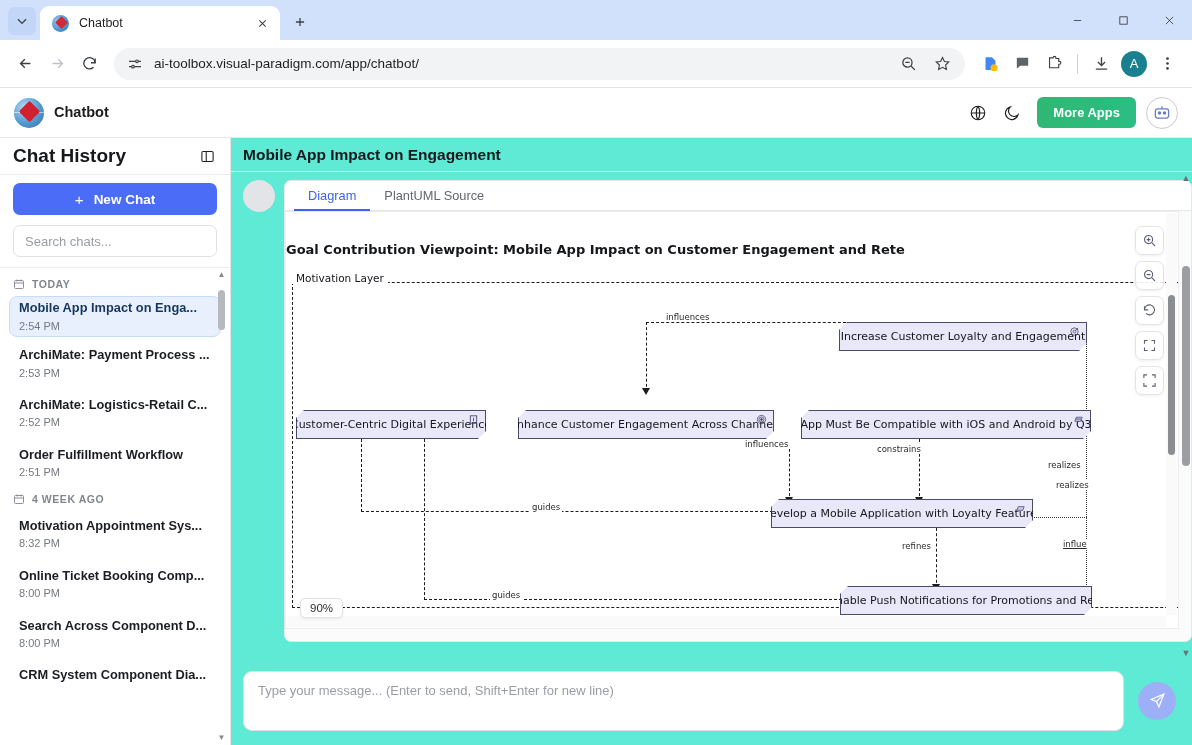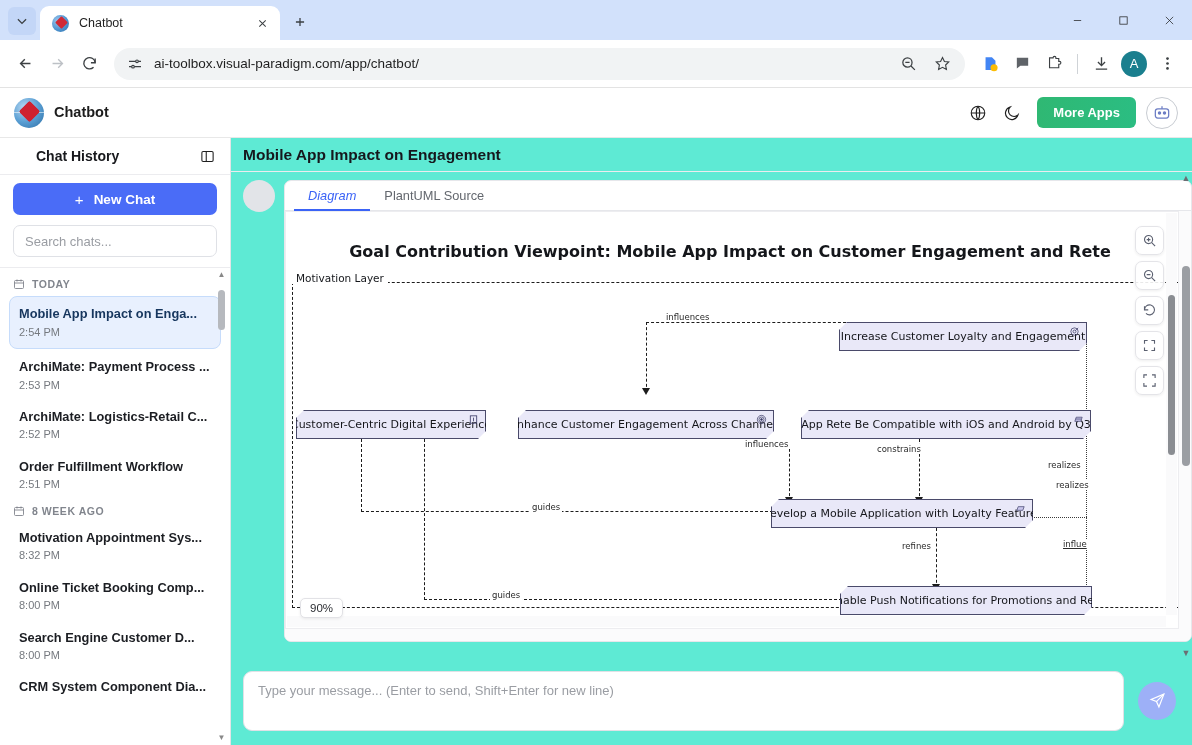--- a/index.html
+++ b/index.html
@@ -134,21 +134,21 @@
   
   .sidebar {
     width: 231px; flex: 0 0 231px; background: #ffffff;
     border-right: 1px solid #e4e4e7; display: flex; flex-direction: column;
     min-height: 0;
   }
   .sb-head {
     height: 36px; display: flex; align-items: center; padding: 0 13px;
     justify-content: space-between; flex: 0 0 36px;
   }
-  .sb-title { font-size: 14px; font-weight: bold; color: #17181c; margin-left: 23px; }
+  .sb-title { font-size: 19px; font-weight: bold; color: #17181c; }
   .sb-collapse { width: 20px; height: 20px; cursor: pointer; display:flex;align-items:center;justify-content:center; }
   .sb-collapse svg { width: 15px; height: 15px; }
   .sb-top { padding: 8px 13px 10px; border-top: 1px solid #ececef; flex: 0 0 auto; }
   .new-chat {
     width: 100%; height: 32px; border: none; border-radius: 7px;
     background: #4a6cf7; color: #fff; font-size: 13.5px; font-weight: bold;
     cursor: pointer; display: flex; align-items: center; justify-content: center;
     gap: 10px; font-family: "Liberation Sans", sans-serif;
   }
   .new-chat .plus { font-size: 15px; font-weight: normal; }
@@ -164,21 +164,21 @@
   }
   .sb-group {
     display: flex; align-items: center; gap: 7px; padding: 3px 13px 6px;
     font-size: 10.5px; color: #81858d; letter-spacing: .55px; font-weight: bold;
   }
   .sb-group svg { width: 12px; height: 12px; flex: 0 0 12px; }
   .chat-item {
     margin: 0 9px 3px; padding: 7px 10px; border-radius: 8px; cursor: pointer;
     line-height: 1.3;
   }
-  .chat-item.active { background: #e8f0fe; border: 1px solid #c6dcfb; padding: 9px 9px; }
+  .chat-item.active { background: #e8f0fe; border: 1px solid #c6dcfb; padding: 3px 9px; }
   .chat-item-title {
     font-size: 12.8px; color: #1b1d22; font-weight: bold;
     white-space: nowrap; overflow: hidden; text-overflow: ellipsis;
   }
   .chat-item.active .chat-item-title { color: #16365e; }
   .chat-item-time { font-size: 11px; color: #75797f; margin-top: 2px; }
   .sb-scrollbar {
     position: absolute; right: 3px; top: 3px; bottom: 3px; width: 11px;
     display: flex; flex-direction: column; align-items: center; cursor: pointer;
   }
@@ -206,30 +206,30 @@
   .msg-card {
     flex: 1; min-width: 0; border: 1px solid #e6e7eb; border-radius: 7px;
     background: #fff; overflow: hidden; margin-right: 0;
     display: flex; flex-direction: column; height: 462px;
   }
   .tabs-row { display: flex; border-bottom: 1px solid #e6e7eb; padding-left: 9px; flex: 0 0 auto; }
   .vtab {
     padding: 7px 14px 6px; font-size: 12.8px; color: #63676e; cursor: pointer;
     border-bottom: 2.5px solid transparent; margin-bottom: -1px;
   }
-  .vtab.active { color: #3b63f6; border-bottom-color: #3b63f6; font-style: italic; }
+  .vtab.active { color: #3b63f6; border-bottom-color: #3b63f6; }
 
   .diagram-wrap { flex: 1; position: relative; overflow: hidden; background: #fbfbfc; }
   .diagram-canvas {
     position: absolute; inset: 0 12px 12px 0; background: #ffffff;
     border: 1px solid #ededf0; overflow: hidden;
   }
   .dg-title {
-    position: absolute; left: 0; right: 4px; top: 30px; text-align: center;
-    font-size: 16px; font-weight: bold; color: #14161a;
+    position: absolute; left: 0; right: 4px; top: 30px; text-align: left;
+    font-size: 13px; font-weight: bold; color: #14161a;
     font-family: "DejaVu Sans", sans-serif;
     white-space: nowrap;
   }
   .layer-box {
     position: absolute; left: 6px; top: 70px; right: -90px; bottom: 20px;
     border: 1.6px dashed #1c1c1c;
   }
   .layer-label {
     position: absolute; left: -1px; top: -11px; background: #fff;
     padding: 0 4px; font-size: 10.5px; color: #14161a;
@@ -511,32 +511,32 @@
         <div class="chat-item">
           <div class="chat-item-title">Order Fulfillment Workflow</div>
           <div class="chat-item-time">2:51 PM</div>
         </div>
 
         <div class="sb-group">
           <svg viewBox="0 0 24 24" fill="none" stroke="#81858d" stroke-width="1.8">
               <rect x="3" y="5" width="18" height="16" rx="2"></rect>
               <path d="M3 10h18M8 3v4M16 3v4"></path>
             </svg>
-          <span>8 WEEK AGO</span>
+          <span>4 WEEK AGO</span>
         </div>
         <div class="chat-item">
           <div class="chat-item-title">Motivation Appointment Sys...</div>
           <div class="chat-item-time">8:32 PM</div>
         </div>
         <div class="chat-item">
           <div class="chat-item-title">Online Ticket Booking Comp...</div>
           <div class="chat-item-time">8:00 PM</div>
         </div>
         <div class="chat-item">
-          <div class="chat-item-title">Search Engine Customer D...</div>
+          <div class="chat-item-title">Search Across Component D...</div>
           <div class="chat-item-time">8:00 PM</div>
         </div>
         <div class="chat-item">
           <div class="chat-item-title">CRM System Component Dia...</div>
         </div>
 
         <div class="sb-scrollbar">
           <span class="sb-arrow">▲</span>
           <div class="sb-track">
               <div class="sb-thumb"></div>
@@ -616,21 +616,21 @@
                   <span>Enhance Customer Engagement Across Channels</span>
                   <span class="node-icon">
                     <svg viewBox="0 0 24 24" fill="none" stroke="#3b3b66" stroke-width="1.6">
                         <circle cx="12" cy="12" r="9"></circle>
                         <circle cx="12" cy="12" r="5.5"></circle>
                         <circle cx="12" cy="12" r="2" fill="#3b3b66"></circle>
                       </svg>
                   </span>
                 </div>
                 <div class="node" style="left:515px;top:198px;width:290px;">
-                  <span>App Rete Be Compatible with iOS and Android by Q3</span>
+                  <span>App Must Be Compatible with iOS and Android by Q3</span>
                   <span class="node-icon">
                     <svg viewBox="0 0 24 24" fill="#c9c6ec" stroke="#3b3b66" stroke-width="1.5">
                         <path d="M7 7h13l-3 9H4z"></path>
                         <path d="M6 11h12"></path>
                       </svg>
                   </span>
                 </div>
                 <div class="node" style="left:553px;top:110px;width:248px;">
                   <span>Increase Customer Loyalty and Engagement</span>
                   <span class="node-icon">

